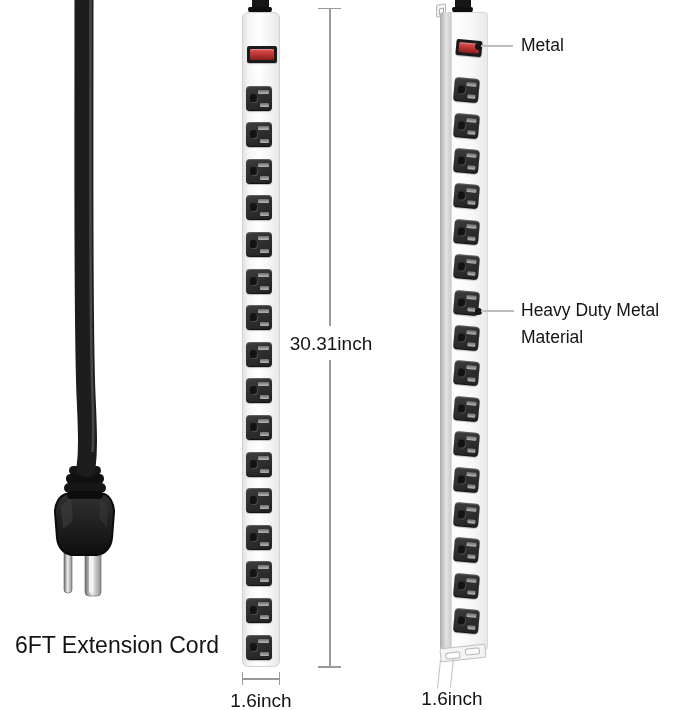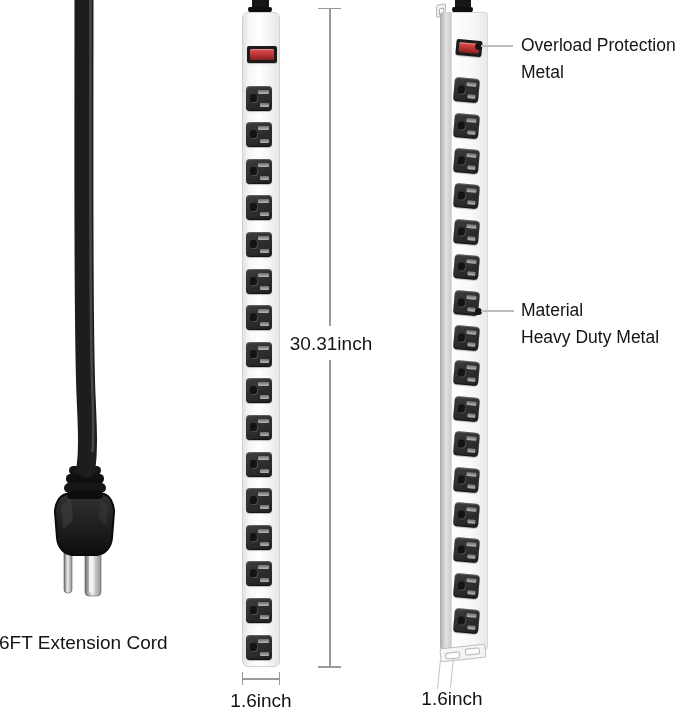--- a/index.html
+++ b/index.html
@@ -83,21 +83,21 @@
   
   .dim{background:#9a9a9a;position:absolute;}
   .dim-label{
     position:absolute;width:100px;text-align:center;font-size:19px;color:#141414;white-space:nowrap;
   }
 
   
   .callout-dot{position:absolute;width:7px;height:7px;border-radius:50%;background:#151515;}
   .callout-line{position:absolute;height:1.6px;background:#bdbdbd;}
   .callout-text{position:absolute;font-size:17.5px;line-height:27px;color:#141414;white-space:nowrap;}
-  .caption{position:absolute;font-size:19px;color:#141414;white-space:nowrap;}
+  .caption{position:absolute;font-size:23px;color:#141414;white-space:nowrap;margin-left:16px;}
 </style>
 </head>
 <body>
 
 <div class="stage">
 
   <svg class="cord-svg" width="180" height="620" viewBox="0 0 180 620">
     <defs>
       <linearGradient id="prongGrad" x1="0" y1="0" x2="1" y2="0">
         <stop offset="0" stop-color="#6e6e6e"></stop>
@@ -326,26 +326,25 @@
     <div class="mount-slot a"></div>
     <div class="mount-slot b"></div>
   </div>
   <div class="guide" style="left:440px;top:660px;height:29px;transform:rotate(6deg);"></div>
   <div class="guide" style="left:452.5px;top:658px;height:30px;transform:rotate(6deg);"></div>
   <div class="dim-label" style="left:402px;top:688px;">1.6inch</div>
 
   <div class="callout-dot" style="left:475px;top:42.5px;"></div>
   <div class="callout-line" style="left:481px;top:45px;width:32px;"></div>
   <div class="callout-text" style="left:521px;top:32px;">
-    <div>Overload Protection</div>
     <div>Metal</div>
   </div>
 
   <div class="callout-dot" style="left:475px;top:307.5px;"></div>
   <div class="callout-line" style="left:481px;top:310.3px;width:33px;"></div>
   <div class="callout-text" style="left:521px;top:297px;">
+    <div>Heavy Duty Metal</div>
     <div>Material</div>
-    <div>Heavy Duty Metal</div>
   </div>
 
   <div class="caption" style="left:-1px;top:632px;">6FT Extension Cord</div>
 
 </div>
 
 </body></html>

